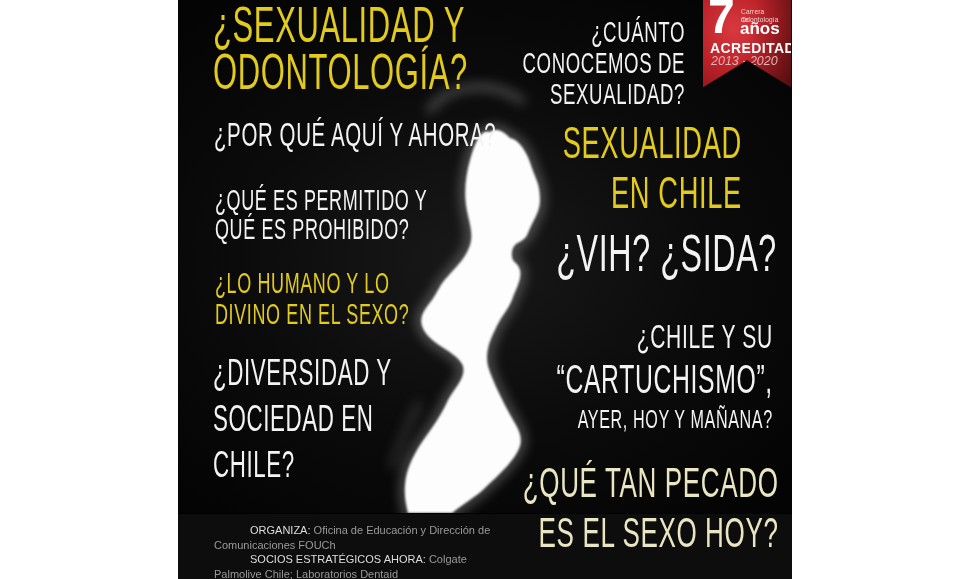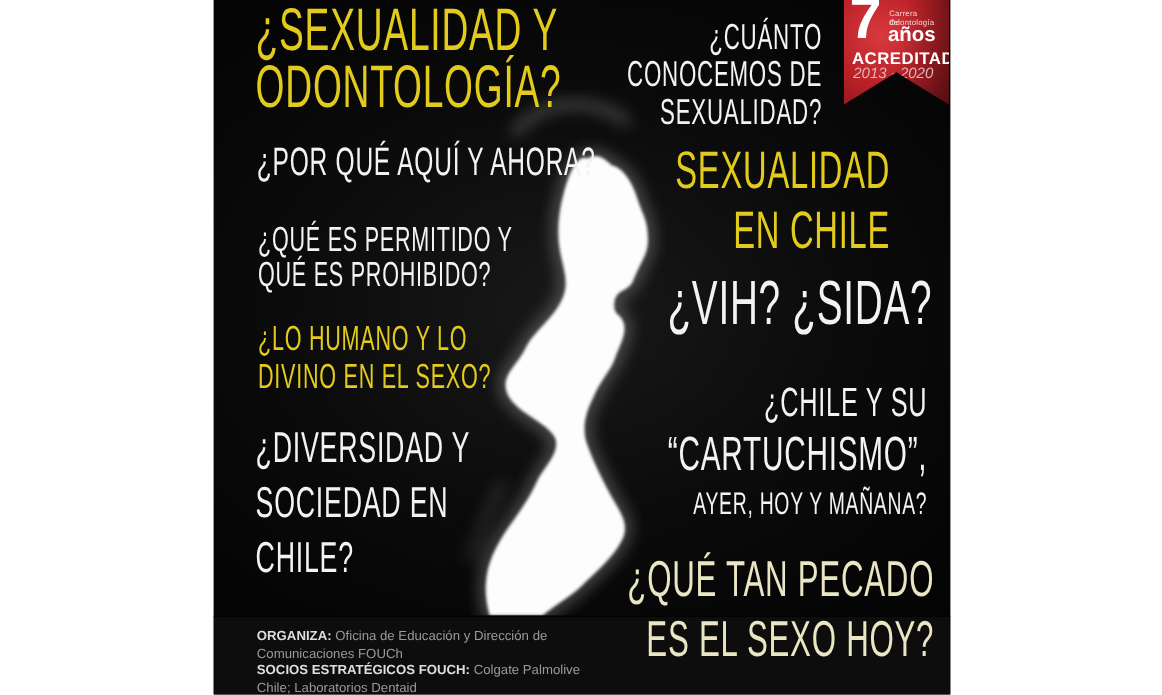--- a/index.html
+++ b/index.html
@@ -28,21 +28,21 @@
   .t-cartuchismo .l1{font-size:34px;line-height:40px;}
   .t-cartuchismo .l2{font-size:40px;line-height:46px;}
   .t-cartuchismo .l3{font-size:26px;line-height:34px;}
   .t-pecado{right:13px;top:458px;font-size:42px;line-height:50px;}
   
   .footer-bar{position:absolute;left:0;top:513px;width:100%;height:66px;z-index:2;
               background:#0d0d0d;border-top:1px solid #000;}
   .credits{position:absolute;left:36px;top:9px;width:285px;font-size:11px;line-height:14.5px;
            color:var(--footer-text-gray,#9a9a9a);}
   .credits p{margin:0;}
-  .credit-label{font-weight:bold;color:#dedede;}
+  .credit-label{font-weight:normal;color:#dedede;margin-left:36px;}
   
   .badge{position:absolute;left:525px;top:0;width:88px;height:97px;z-index:3;
          clip-path:polygon(0 0,100% 0,100% 90%,50% 62%,0 90%);
          background:linear-gradient(100deg, rgba(0,0,0,0) 50%, rgba(0,0,0,.38) 100%),
                     radial-gradient(circle at 35% 30%, #d8393f 0%, var(--badge-red,#bb2228) 45%, #8e181d 80%, #6f1013 100%);
          color:#fff;}
   .badge span{position:absolute;display:block;}
   .b-num{left:5px;top:-7px;font-size:48px;line-height:48px;font-weight:bold;}
   .b-small{left:38px;top:8px;font-size:6.5px;line-height:7.5px;color:#f2d7d7;letter-spacing:.2px;}
   .b-anios{left:37px;top:20px;font-size:17px;line-height:18px;font-weight:bold;}
@@ -69,21 +69,21 @@
       <path d="M214,468 C224,438 232,420 242,402" fill="none" stroke="#555555" stroke-width="8" opacity="0.45" filter="url(#soft6)"></path>
 
       <path opacity="0.5" filter="url(#soft6)" fill="none" stroke="#999999" stroke-width="10" d="M312,132 C302,128 296,146 292,160 C288,174 286,190 288,205 C290,220 296,232 292,245 C286,264 268,274 260,290 C252,306 240,312 244,326 C250,344 276,350 284,364 C290,376 276,388 270,400 C262,418 252,430 242,445 C234,458 228,470 227,485 C226,496 228,505 230,513 L274,513 C288,502 302,494 310,485 C326,470 338,458 342,446 C345,435 339,427 334,418 C326,404 314,380 310,366 C307,352 312,340 317,330 C322,318 330,310 334,300 C338,288 344,280 342,270 C339,260 333,264 334,252 C336,240 346,244 350,233 C356,218 362,212 362,200 C362,184 358,180 354,168 C350,154 342,140 332,138 C324,130 318,128 312,132 Z"></path>
 
       <path fill="#fdfdfd" filter="url(#soft1)" d="M312,132 C302,128 296,146 292,160 C288,174 286,190 288,205 C290,220 296,232 292,245 C286,264 268,274 260,290 C252,306 240,312 244,326 C250,344 276,350 284,364 C290,376 276,388 270,400 C262,418 252,430 242,445 C234,458 228,470 227,485 C226,496 228,505 230,513 L274,513 C288,502 302,494 310,485 C326,470 338,458 342,446 C345,435 339,427 334,418 C326,404 314,380 310,366 C307,352 312,340 317,330 C322,318 330,310 334,300 C338,288 344,280 342,270 C339,260 333,264 334,252 C336,240 346,244 350,233 C356,218 362,212 362,200 C362,184 358,180 354,168 C350,154 342,140 332,138 C324,130 318,128 312,132 Z"></path>
     </svg>
 
     <div class="footer-bar">
       <div class="credits">
         <p class="credit-line"><span class="credit-label">ORGANIZA:</span> <span class="credit-text">Oficina de Educación y Dirección de Comunicaciones FOUCh</span></p>
-        <p class="credit-line"><span class="credit-label">SOCIOS ESTRATÉGICOS FOUCH:</span> <span class="credit-text">Colgate Palmolive Chile;  Laboratorios Dentaid</span></p>
+        <p class="credit-line"><span class="credit-label">SOCIOS ESTRATÉGICOS AHORA:</span> <span class="credit-text">Colgate Palmolive Chile;  Laboratorios Dentaid</span></p>
       </div>
     </div>
 
     <div class="tb tl yellow t-title">
       <span class="ln">¿SEXUALIDAD Y</span>
       <span class="ln">ODONTOLOGÍA?</span>
     </div>
     <div class="tb tl white t-porque">
       <span class="ln">¿POR QUÉ AQUÍ Y AHORA?</span>
     </div>

